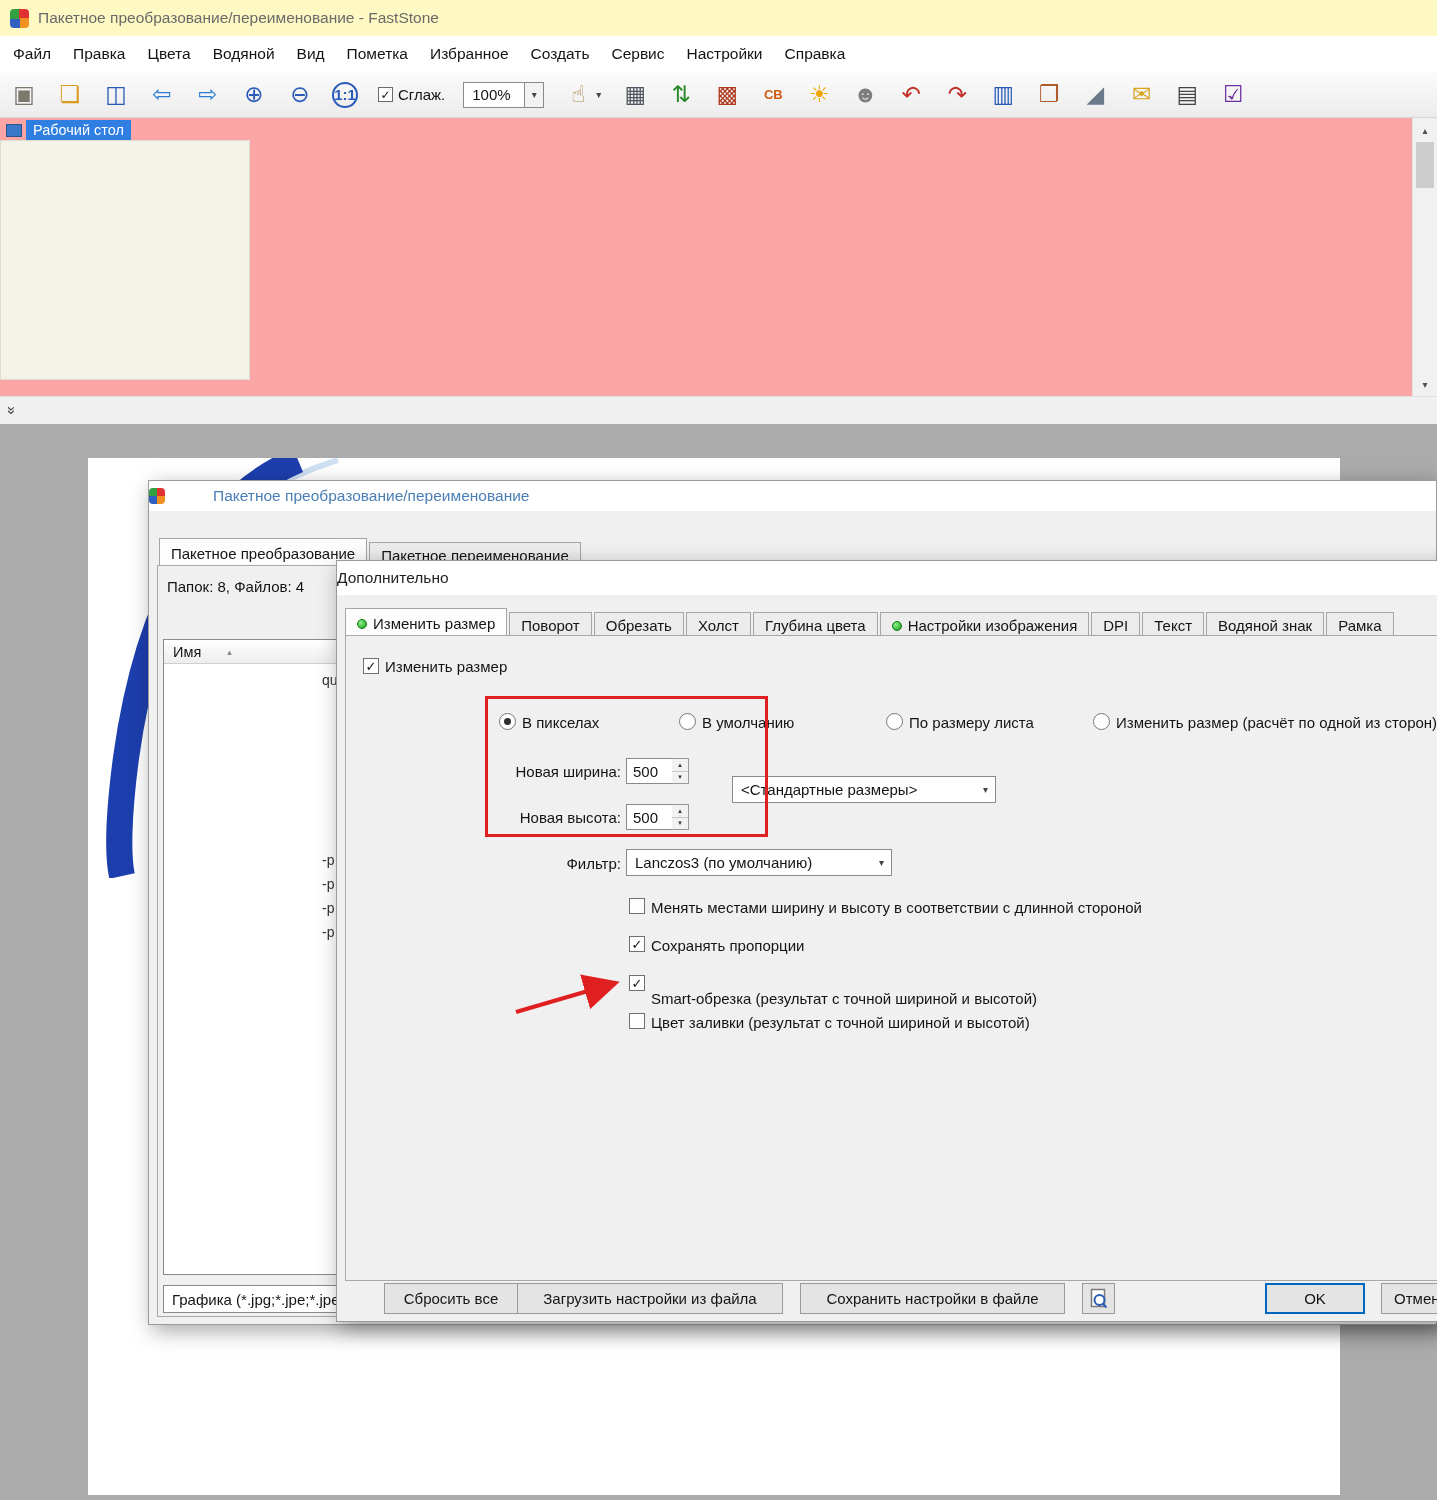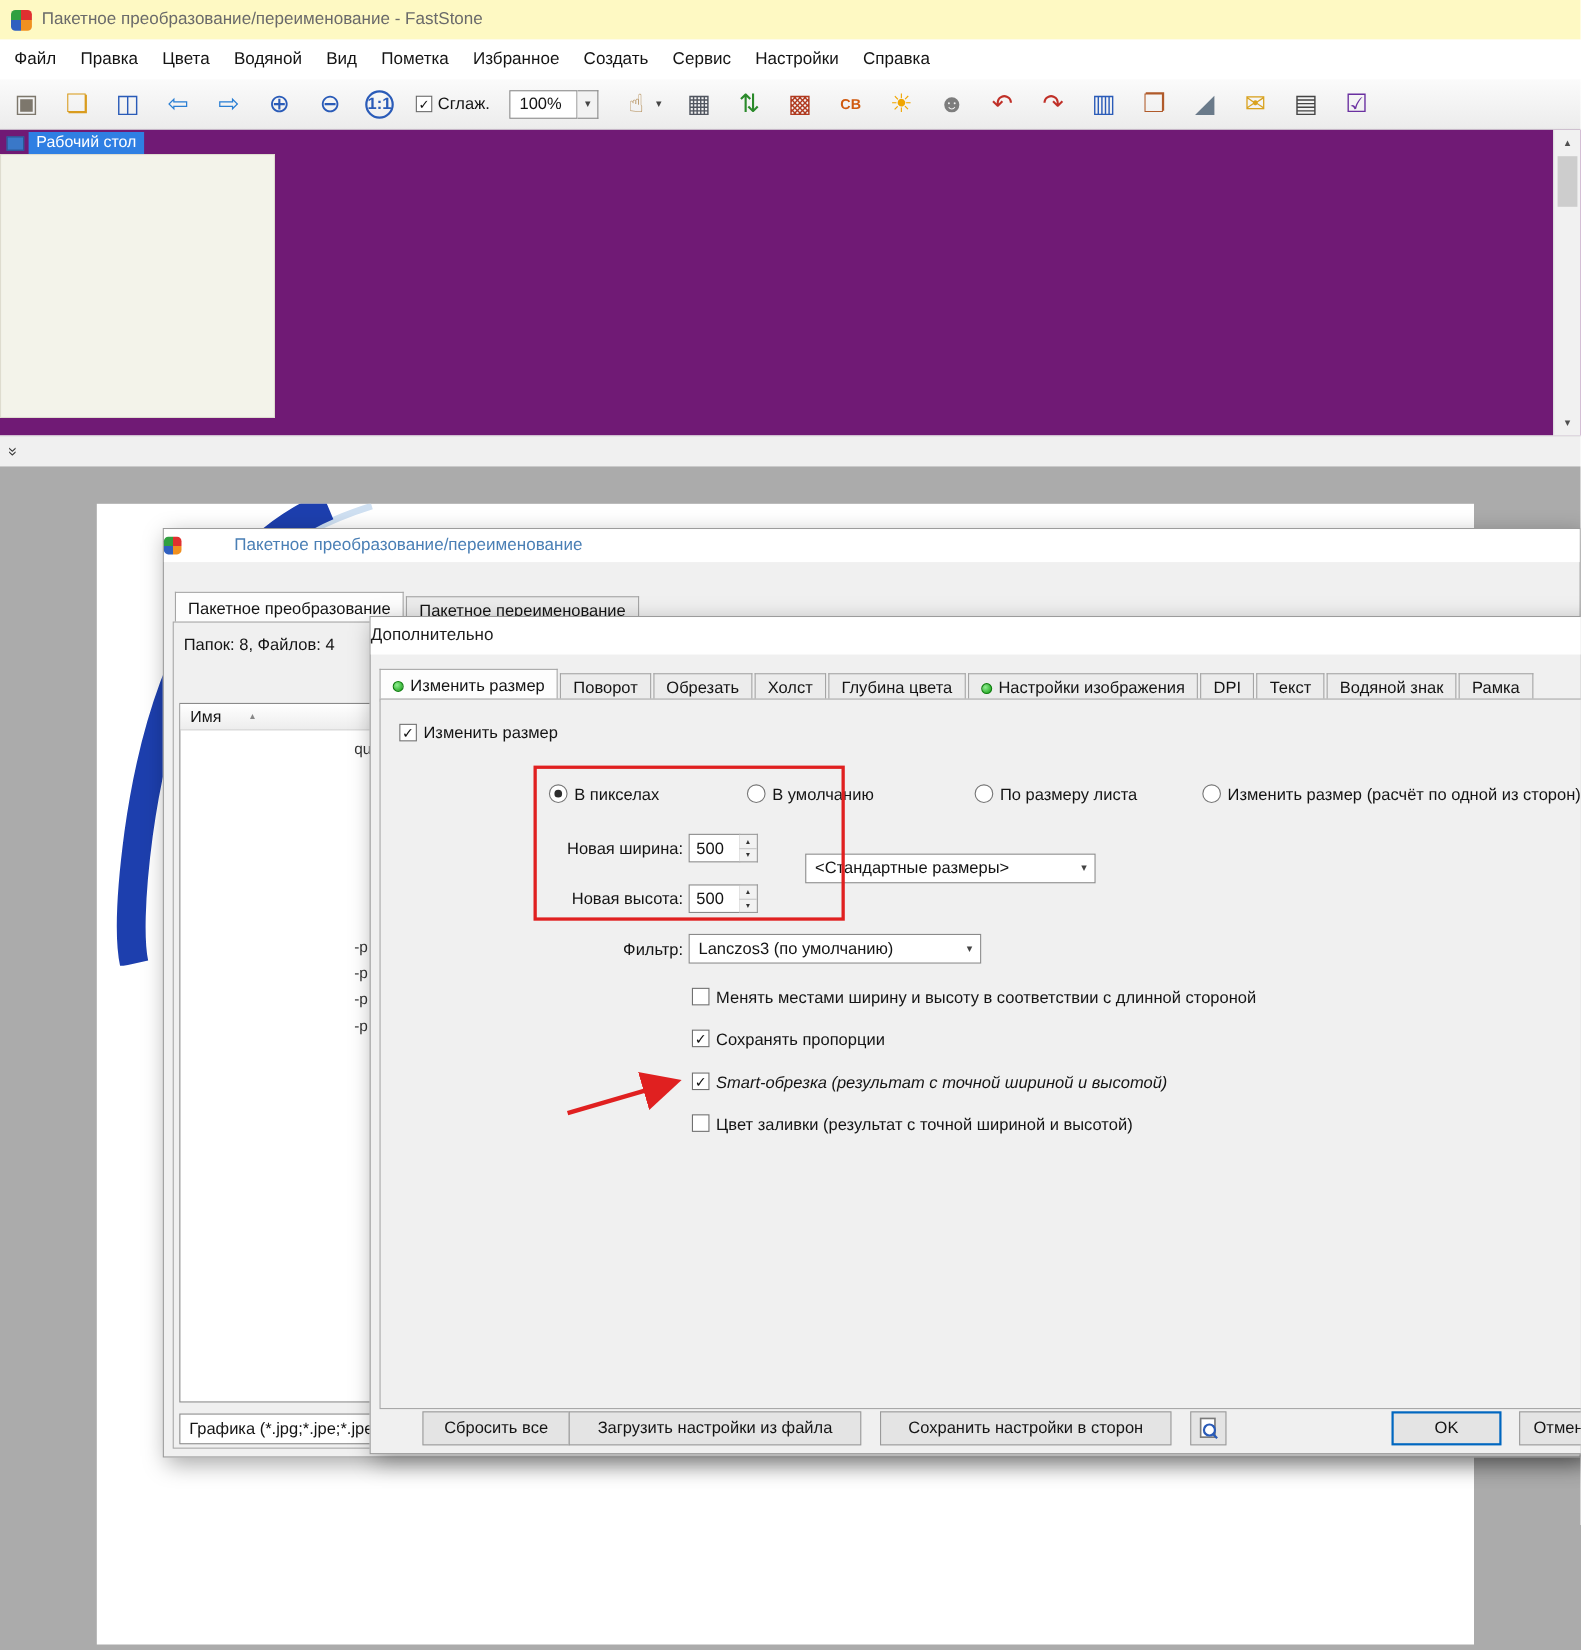--- a/index.html
+++ b/index.html
@@ -19,21 +19,21 @@
   .tb-check{display:flex;align-items:center;margin-right:18px;flex:0 0 auto;}
   .cb{width:15px;height:15px;border:1px solid #6a6a6a;background:#fff;display:inline-flex;align-items:center;justify-content:center;font-size:12px;color:#111;font-weight:bold;}
   .tb-check-label{font-size:15px;margin-left:5px;}
   .zoom-combo{display:flex;margin-right:20px;flex:0 0 auto;}
   .zoom-box{width:62px;height:26px;border:1px solid #8a8a8a;background:#fff;font-size:15px;display:flex;align-items:center;padding-left:8px;}
   .zoom-arrow{width:19px;height:26px;border:1px solid #8a8a8a;border-left:none;background:#f2f2f2;display:flex;align-items:center;justify-content:center;font-size:10px;color:#444;}
   .hand-group{display:flex;align-items:center;margin-right:20px;flex:0 0 auto;}
   .mini-arrow{font-size:10px;color:#444;margin-left:4px;}
 
   
-  .content-area{position:absolute;left:0;top:118px;width:1437px;height:278px;background:#701a75;}
+  .content-area{position:absolute;left:0;top:118px;width:1437px;height:278px;background:#fca5a5;}
   .left-box{position:absolute;left:0;top:22px;width:250px;height:240px;background:#f3f3ea;border:1px solid #dedccf;}
   .tree-row{position:absolute;left:6px;top:2px;display:flex;align-items:center;}
   .tree-icon{width:16px;height:13px;background:#3a78c8;border:1px solid #2a5590;margin-right:4px;}
   .tree-sel{background:#2f7fe3;color:#fff;font-size:14.5px;padding:2px 7px;}
   .v-scroll{position:absolute;left:1412px;top:0;width:25px;height:278px;background:#f1f1f1;border-left:1px solid #e2e2e2;}
   .s-btn{position:absolute;left:0;width:24px;height:20px;display:flex;align-items:center;justify-content:center;font-size:10px;color:#505050;}
   .s-up{top:2px;}.s-down{bottom:2px;}
   .s-thumb{position:absolute;left:3px;top:24px;width:18px;height:46px;background:#cdcdcd;}
 
   .preview-bar{position:absolute;left:0;top:396px;width:1437px;height:28px;background:#f0f0f0;border-top:1px solid #e2e2e2;display:flex;align-items:center;padding:0 8px;}
@@ -275,28 +275,28 @@
   <span class="lbl" style="left:314px;top:338px;">Менять местами ширину и высоту в соответствии с длинной стороной</span>
 
   <span class="chk" style="left:292px;top:375px;">
       <span>✓</span>
     </span>
   <span class="lbl" style="left:314px;top:376px;">Сохранять пропорции</span>
 
   <span class="chk" style="left:292px;top:414px;">
       <span>✓</span>
     </span>
-  <span class="lbl" style="left:314px;top:415px;font-style:italic;">Smart-обрезка (результат с точной шириной и высотой)</span>
+  <span class="lbl" style="left:314px;top:429px;">Smart-обрезка (результат с точной шириной и высотой)</span>
 
   <span class="chk" style="left:292px;top:452px;"></span>
   <span class="lbl" style="left:314px;top:453px;">Цвет заливки (результат с точной шириной и высотой)</span>
 
   <span class="btn" style="left:11px;top:722px;width:134px;margin-left:36px;">Сбросить все</span>
   <span class="btn" style="left:180px;top:722px;width:266px;">Загрузить настройки из файла</span>
-  <span class="btn" style="left:463px;top:722px;width:265px;">Сохранить настройки в сторон</span>
+  <span class="btn" style="left:463px;top:722px;width:265px;">Сохранить настройки в файле</span>
   <span class="btn icon-btn" style="left:745px;top:722px;width:33px;">
     <svg width="18" height="21" viewBox="0 0 18 21">
       <rect x="1.5" y="1.5" width="13" height="17" fill="#ffffff" stroke="#7a7a7a" stroke-width="1.5"></rect>
       <circle cx="9.5" cy="12" r="5" fill="none" stroke="#2a5bb8" stroke-width="2"></circle>
       <line x1="13" y1="16" x2="16.5" y2="19.5" stroke="#2a5bb8" stroke-width="2"></line>
     </svg>
   </span>
   <span class="btn primary" style="left:928px;top:722px;width:100px;">OK</span>
   <span class="btn" style="left:1044px;top:722px;width:80px;">Отмена</span>
 </div>

